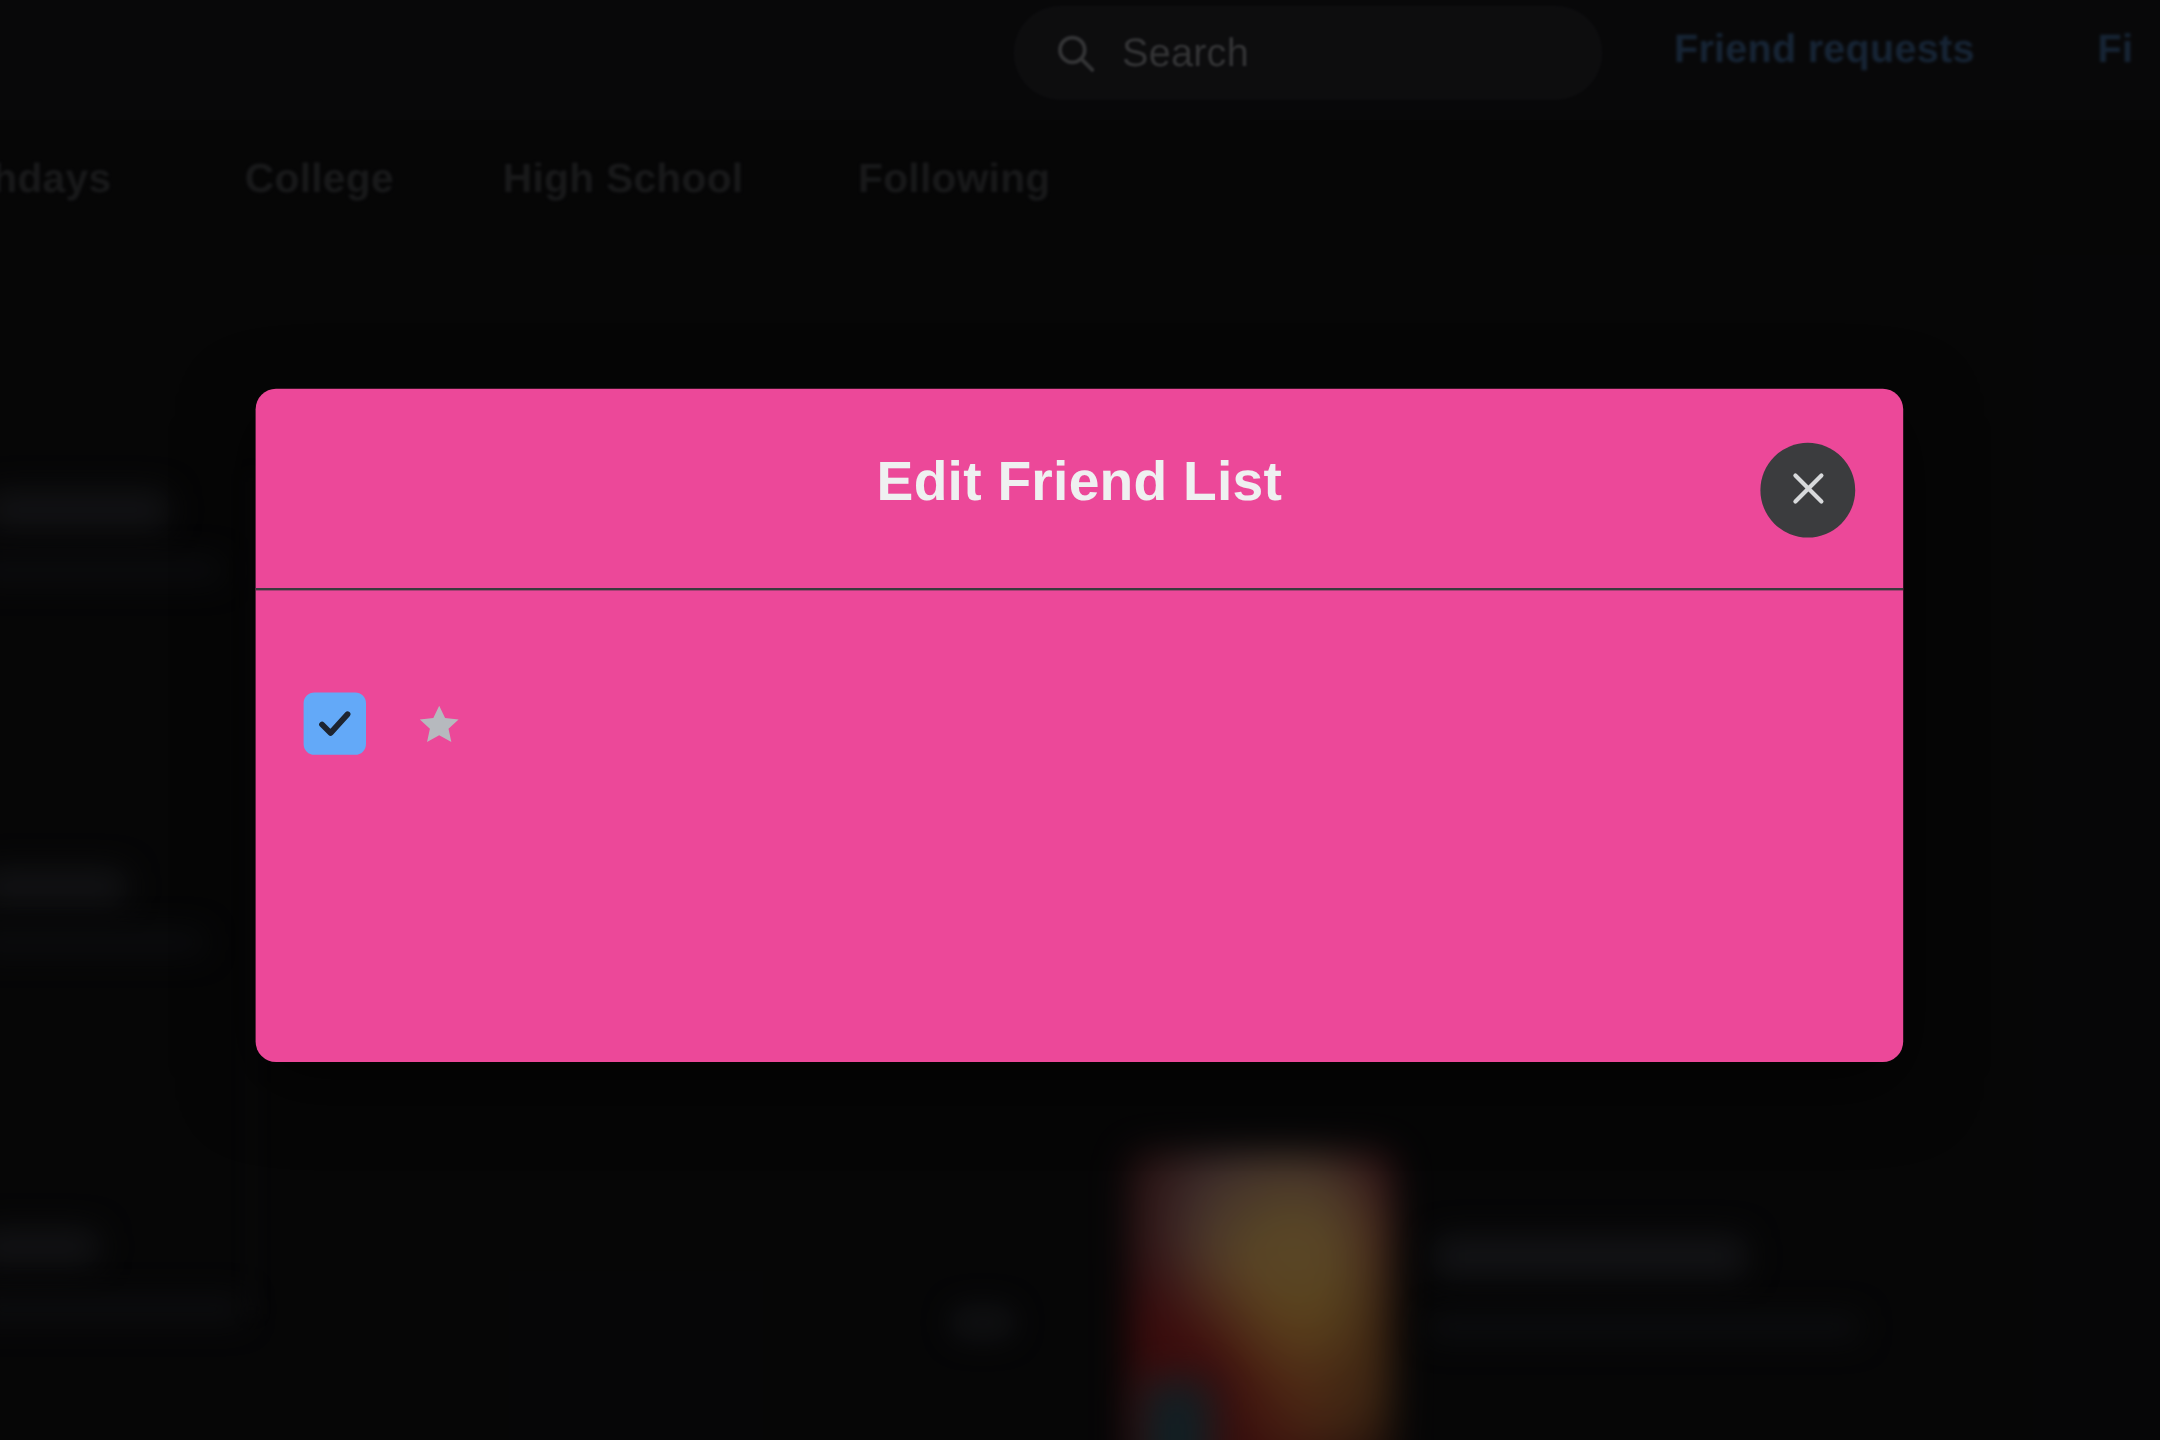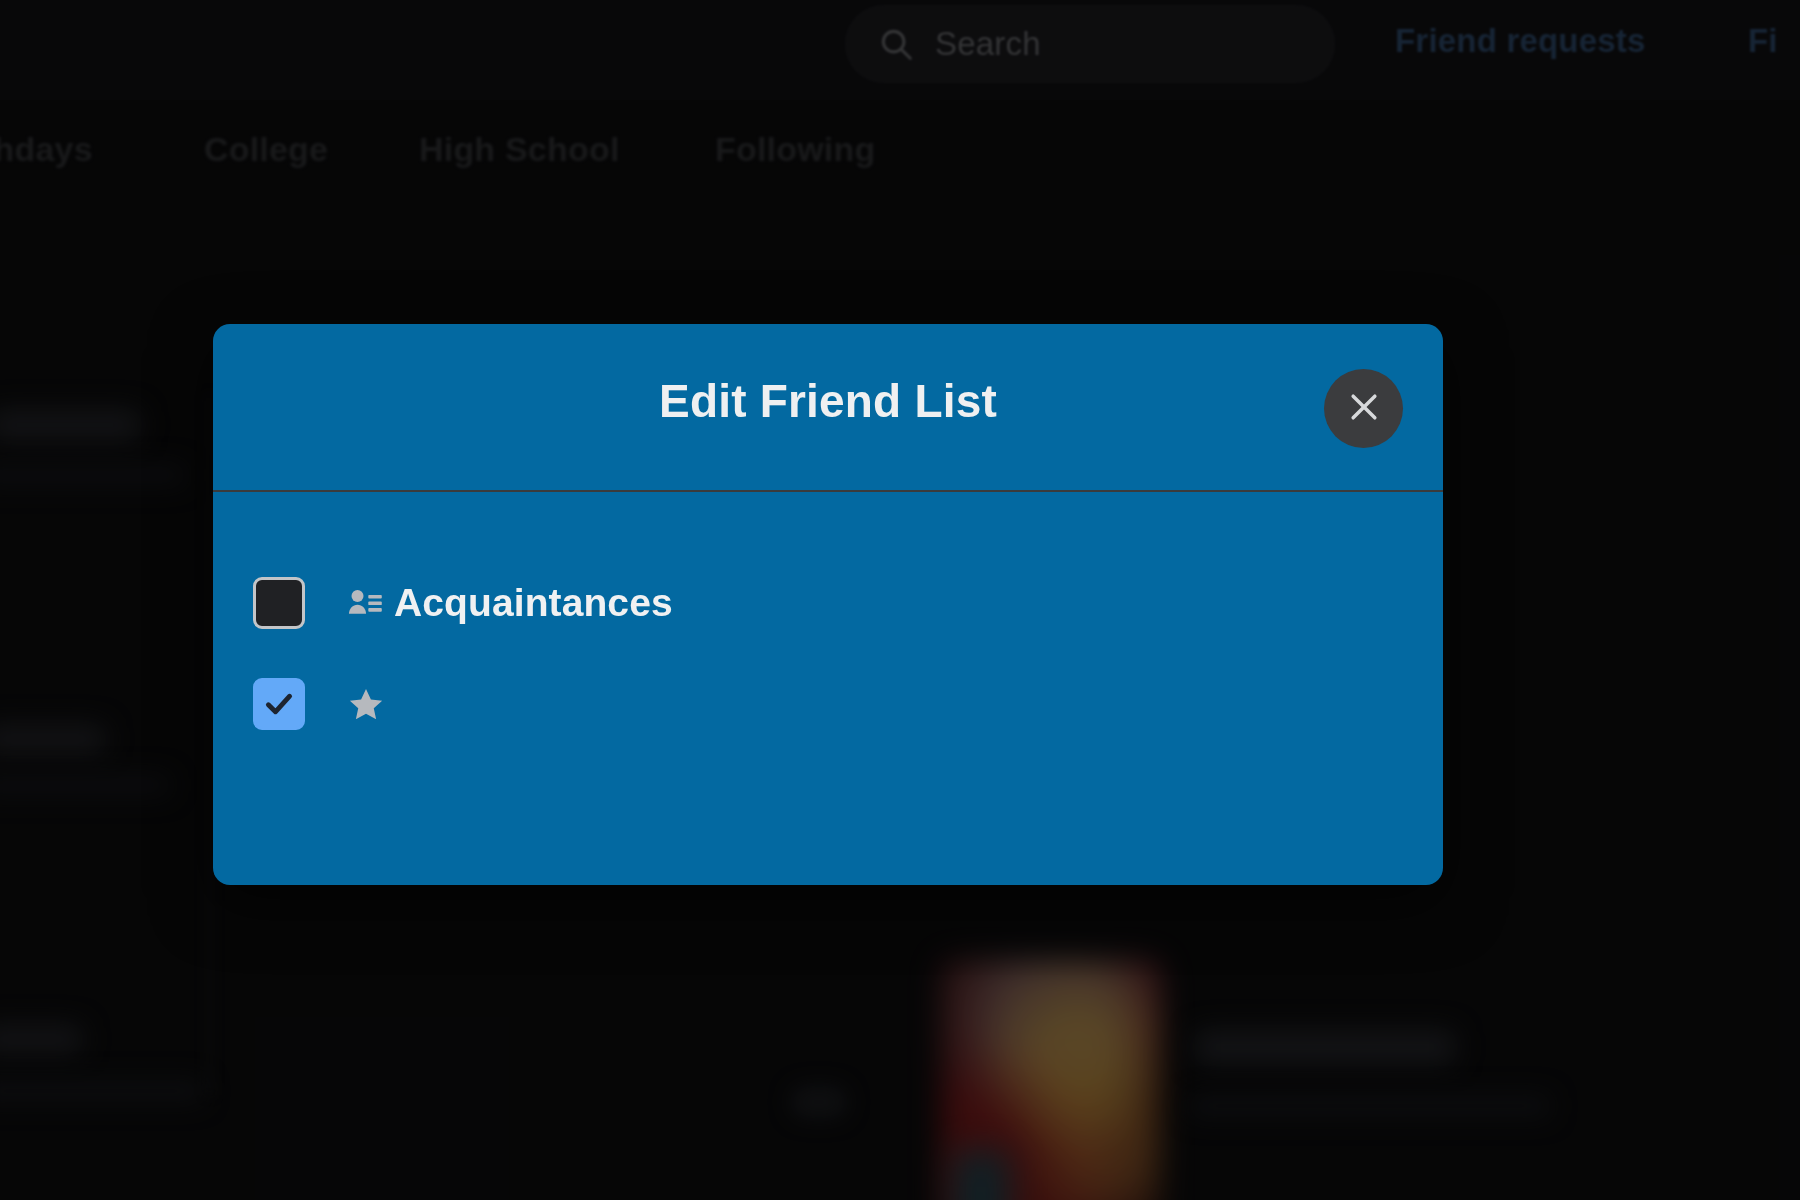--- a/index.html
+++ b/index.html
@@ -160,23 +160,23 @@
     position: absolute;
     inset: 0;
     background: rgba(0,0,0,.45);
   }
 
   
   .modal {
     position: absolute;
     left: 213px;
     top: 324px;
-    width: 1230px;
+    width: 1373px;
     height: 561px;
-    background: #0369a1;
+    background: #ec4899;
     border-radius: 17px;
     box-shadow: 0 18px 60px rgba(0,0,0,.62);
     overflow: hidden;
   }
 
   .modal-header {
     position: relative;
     height: 168px;
     border-bottom: 2px solid #3a3b3d;
   }
@@ -316,37 +316,20 @@
             <line x1="5.5" y1="5.5" x2="18.5" y2="18.5"></line>
             <line x1="18.5" y1="5.5" x2="5.5" y2="18.5"></line>
           </svg>
         </span>
       </button>
     </div>
 
     <div class="modal-body">
 
 
-      <div class="list-row">
-        <span class="checkbox">
-          
-        </span>
-        <span class="row-label">
-          <span class="row-icon">
-            <svg width="36" height="36" viewBox="0 0 24 24" fill="#b6b9be">
-              <circle cx="7" cy="7.4" r="4"></circle>
-              <path d="M1.3 19.2c0-3.6 2.6-6.1 5.7-6.1s5.7 2.5 5.7 6.1z"></path>
-              <rect x="14.2" y="6.6" width="9" height="2.4" rx="0.6"></rect>
-              <rect x="14.2" y="11" width="9" height="2.4" rx="0.6"></rect>
-              <rect x="14.2" y="15.4" width="9" height="2.4" rx="0.6"></rect>
-            </svg>
-          </span>
-          <span>Acquaintances</span>
-        </span>
-      </div>
 
       <div class="list-row">
         <span class="checkbox checked">
           <svg class="tick" width="34" height="34" viewBox="0 0 24 24" fill="none" stroke="#1d2430" stroke-width="3.4" stroke-linecap="round" stroke-linejoin="round">
             <polyline points="4.5,12.5 9.5,17.5 19.5,6.5"></polyline>
           </svg>
         </span>
         <span class="row-label">
           <span class="row-icon">
             <svg width="38" height="38" viewBox="0 0 24 24" fill="#b6b9be">

